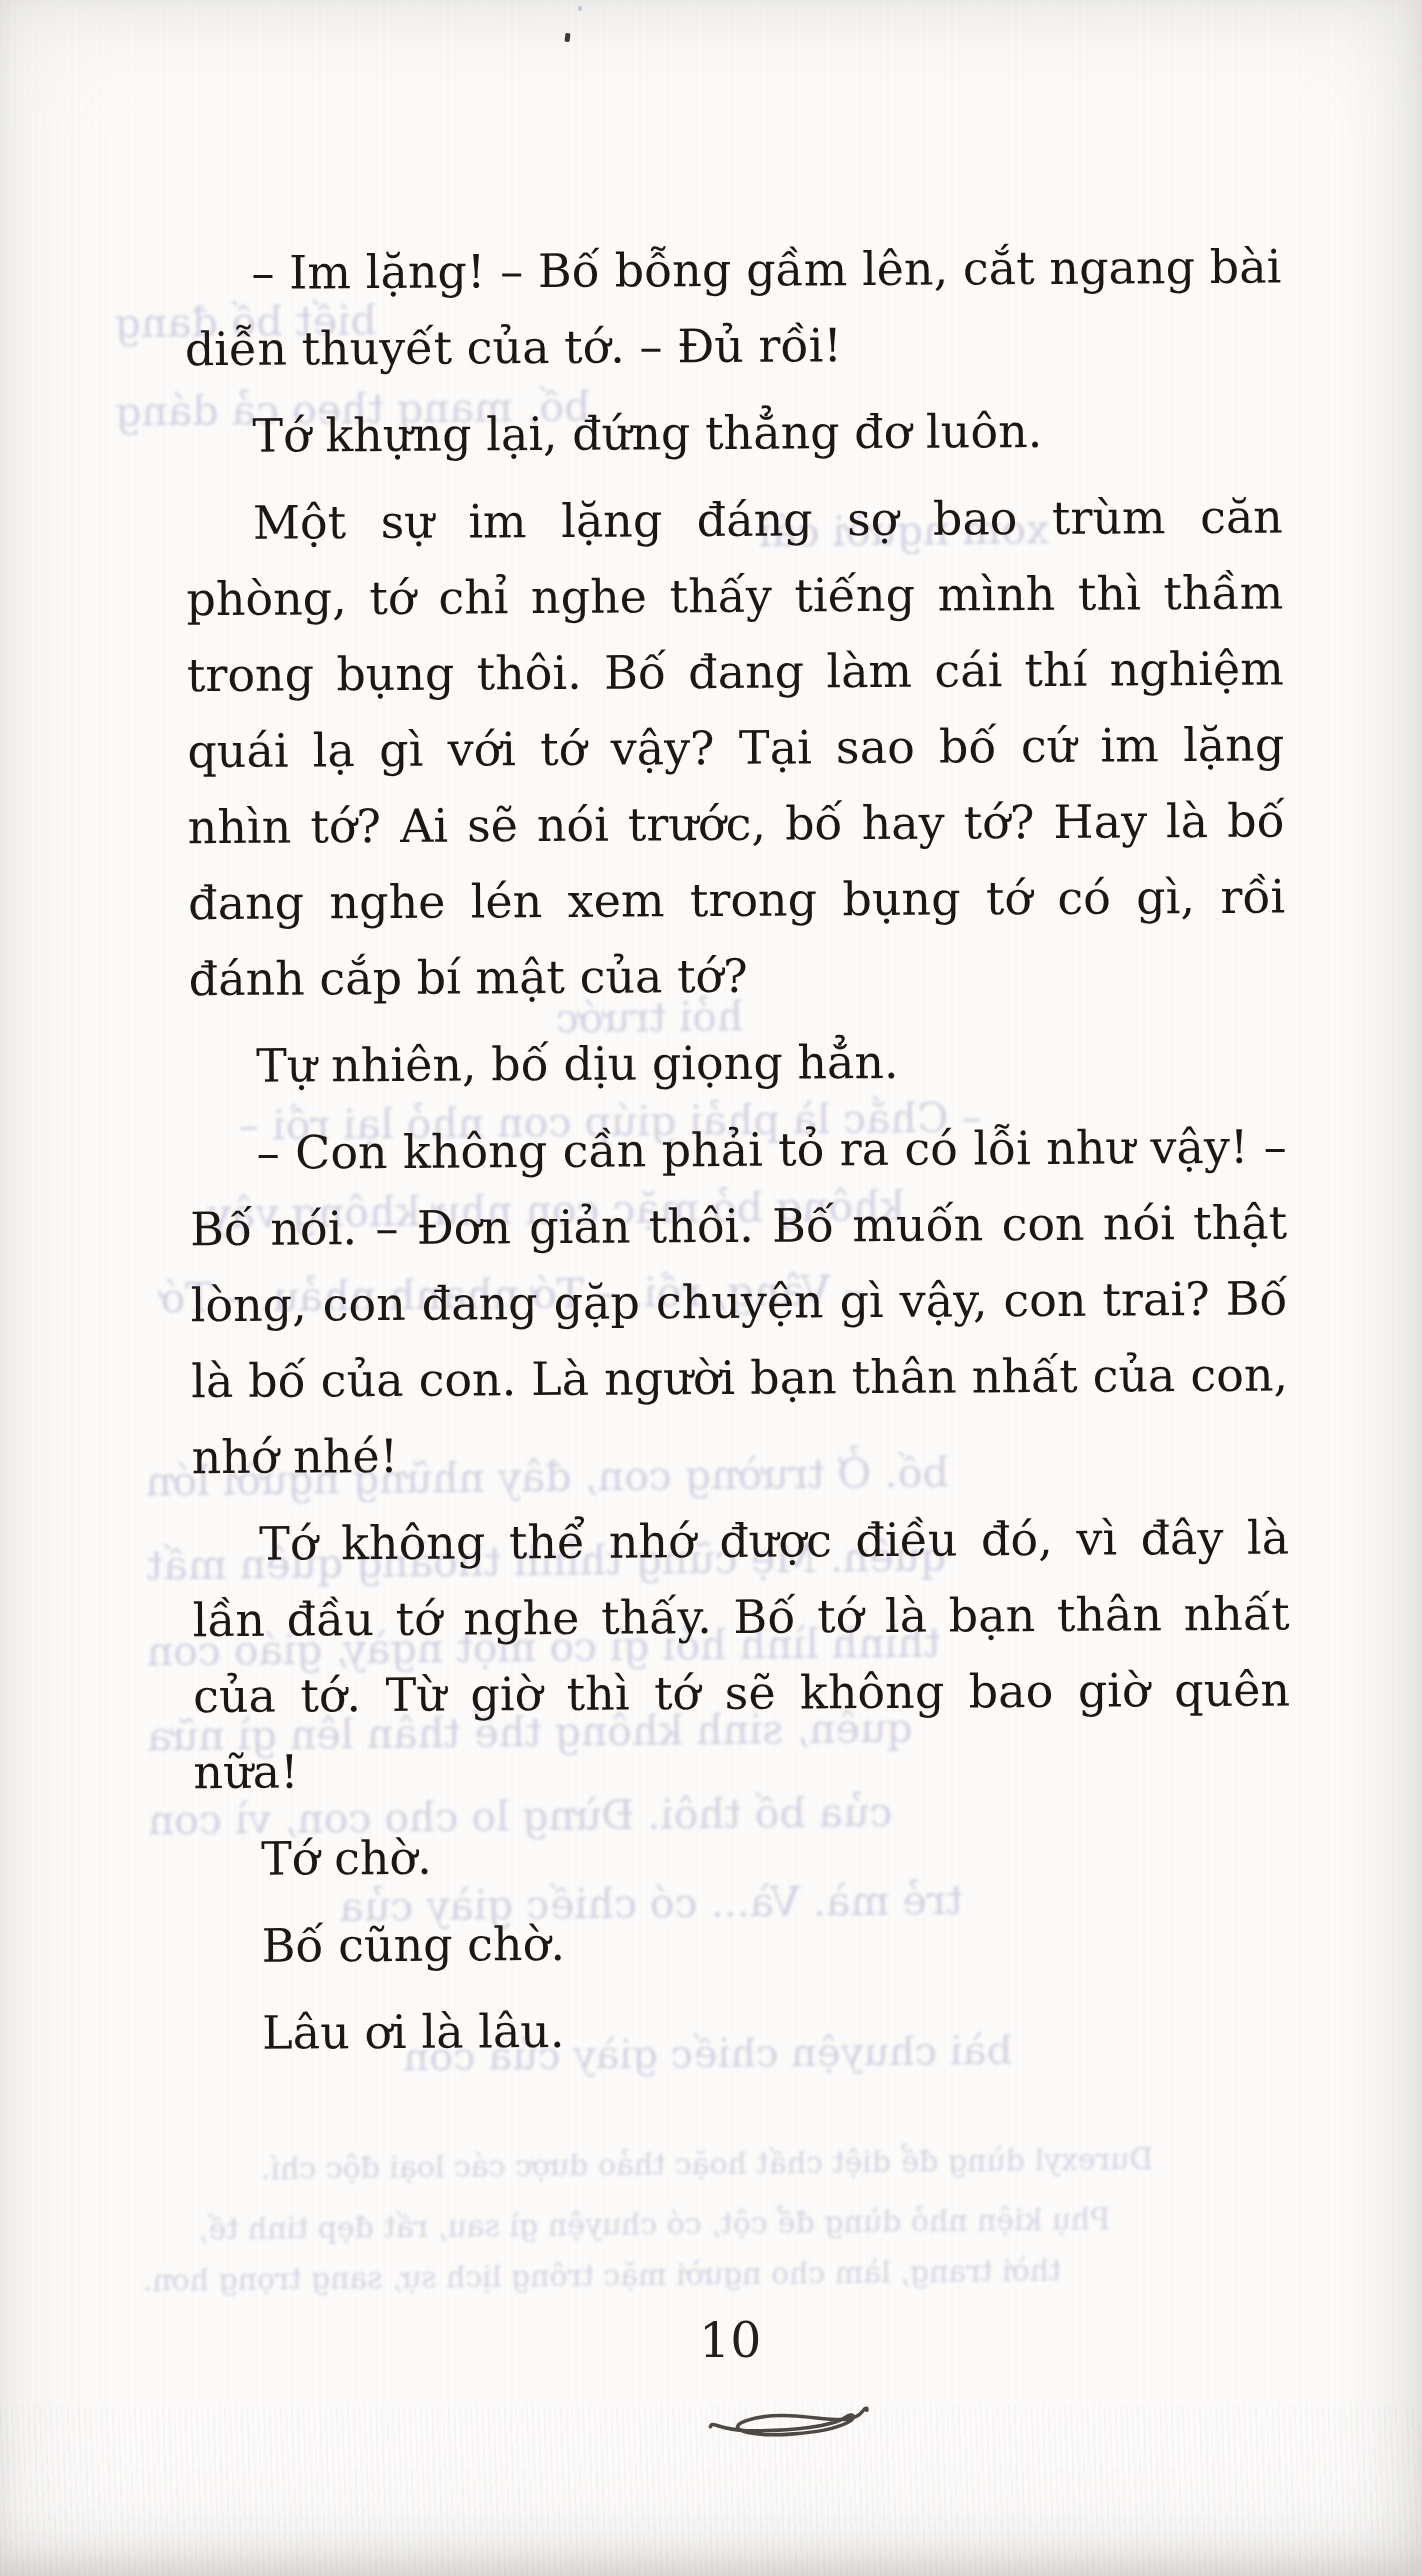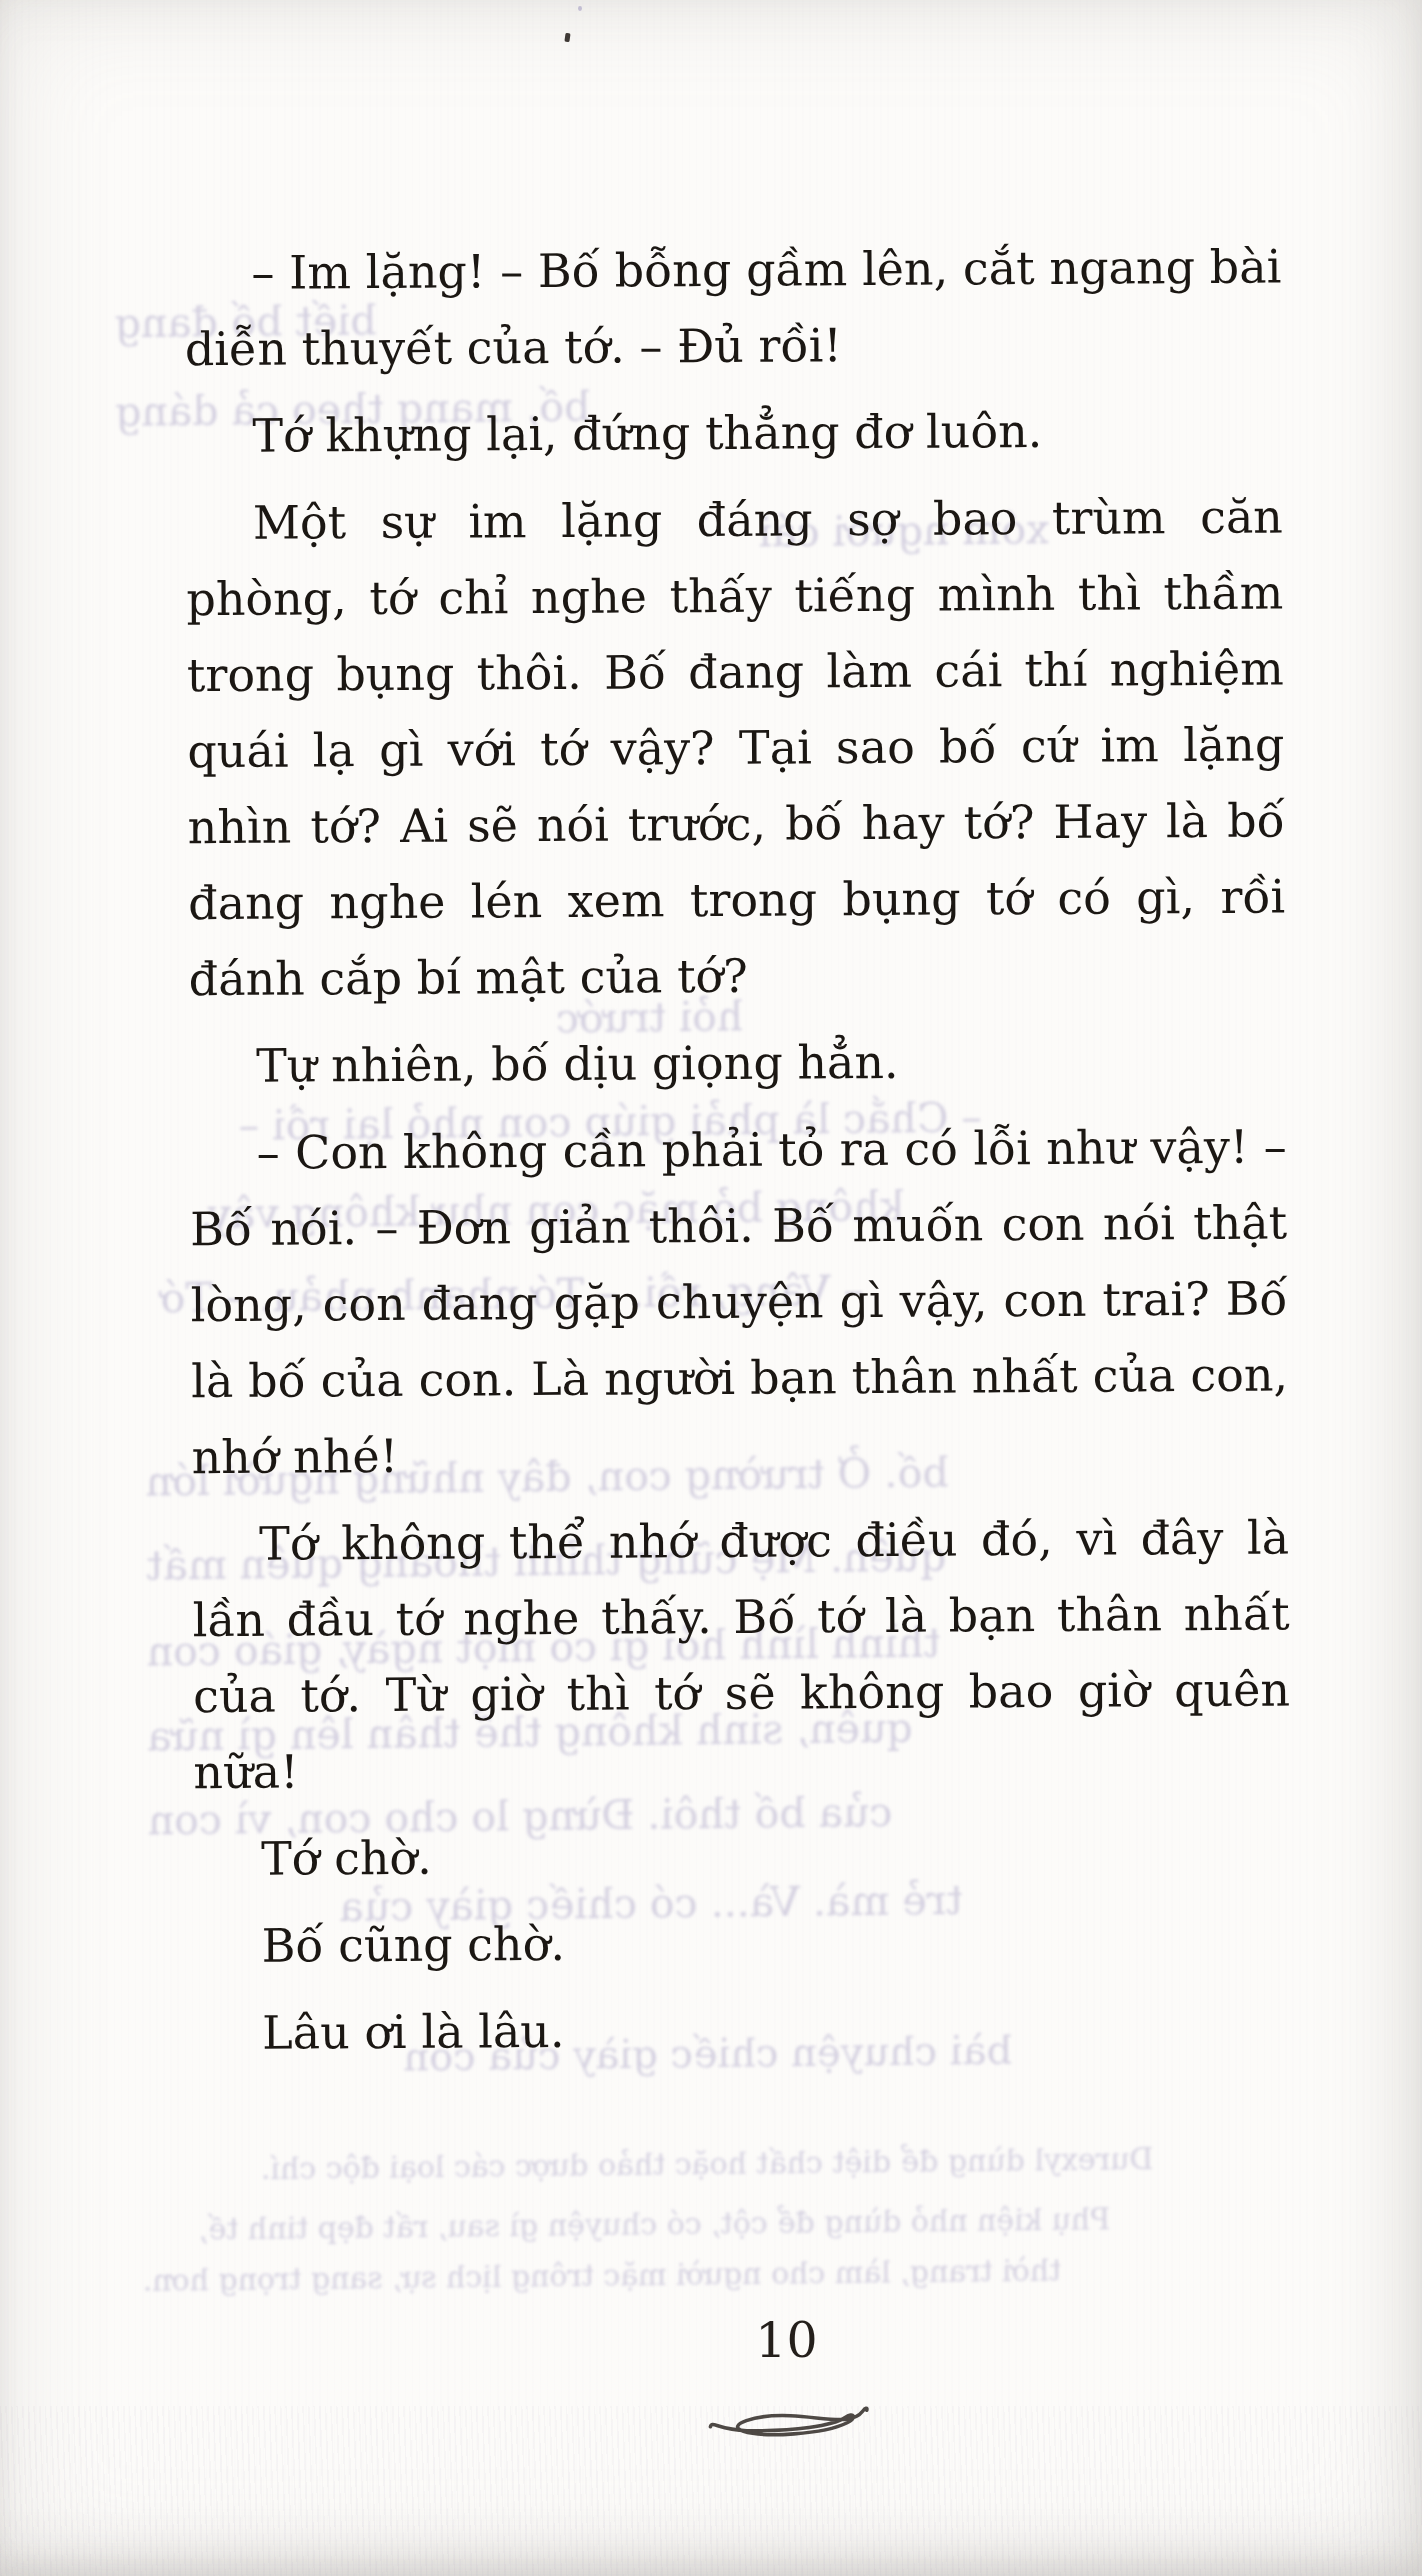--- a/index.html
+++ b/index.html
@@ -48,21 +48,21 @@
     position:absolute;left:189px;top:232px;width:1097px;
     color:#1b1713;
     font-size:46px;line-height:76px;
     text-align:justify;
   }
   .para{margin:0 0 11px 0;text-indent:67px;}
   .para:last-child{margin-bottom:0;}
   
   .page-number{
     position:absolute;left:699px;top:2312px;width:175px;
-    text-align:center;color:#241f1b;font-size:49px;
+    color:#241f1b;font-size:49px;
   }
   .flourish{position:absolute;left:705px;top:2400px;width:168px;height:44px;}
   
   .speck-dark{
     position:absolute;left:565px;top:33px;width:4.8px;height:8.7px;
     background:#3c3733;border-radius:1.6px;transform:rotate(8deg);
   }
   .speck-light{
     position:absolute;left:578px;top:6.4px;width:4px;height:4.8px;
     background:#bcb6d6;border-radius:50%;opacity:.8;

